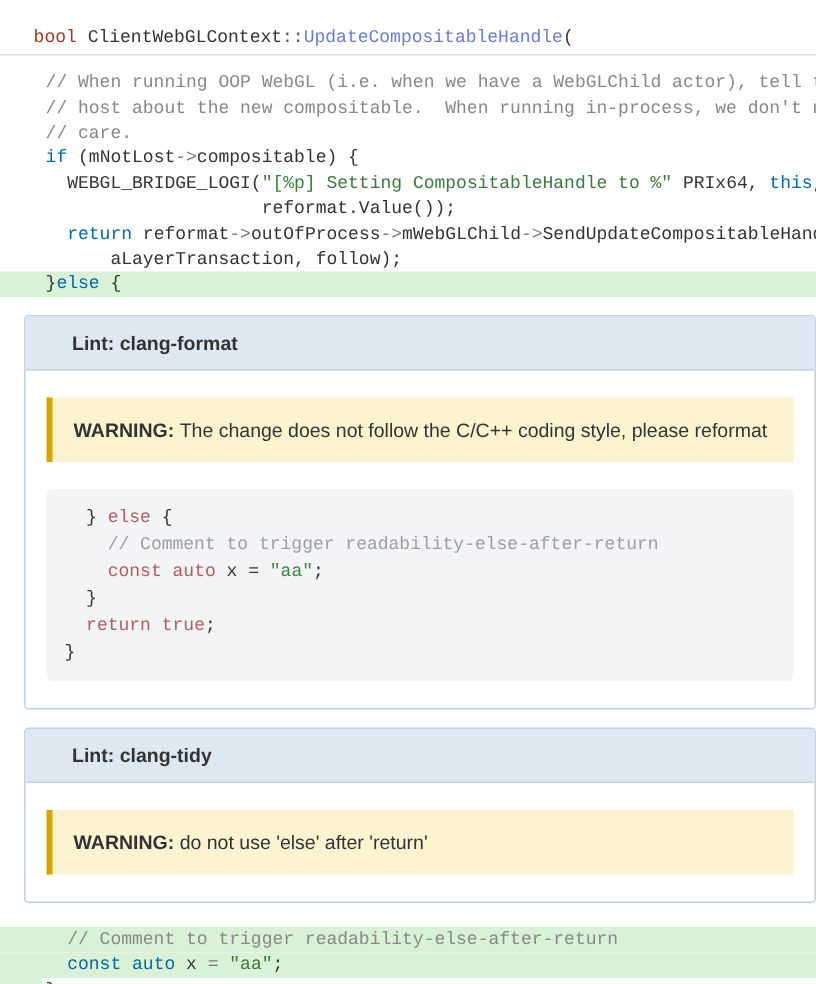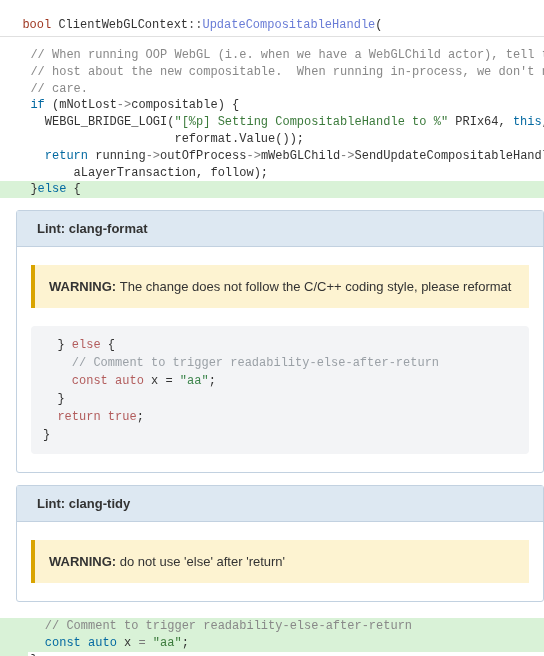--- a/index.html
+++ b/index.html
@@ -39,21 +39,21 @@
     background: linear-gradient(to right, #d9f2d7 0, #d9f2d7 28px, transparent 28px);
   }
   .lint-panel {
     margin: 12px 0 12px 16px;
     border: 1px solid #c2d1e0;
     border-radius: 3px;
     background: #fff;
   }
   .lint-header {
     background: #dde8f2;
-    padding: 10px 20px;
+    padding: 10px 31px;
     font-family: -apple-system, BlinkMacSystemFont, "Segoe UI", sans-serif;
     font-size: 13px;
     font-weight: 600;
     color: #333;
     border-bottom: 1px solid #c2d1e0;
   }
   .lint-body {
     padding: 18px 14px;
   }
   .warn-box {
@@ -87,21 +87,21 @@
   <span class="kw-type">bool </span><span class="cls-name">ClientWebGLContext</span><span class="scope">::</span><span class="fn-name">UpdateCompositableHandle</span><span>(</span>
 </div>
 
 <div class="code-block">
   <div class="code-line comment">  // When running OOP WebGL (i.e. when we have a WebGLChild actor), tell the</div>
   <div class="code-line comment">  // host about the new compositable.  When running in-process, we don't need to</div>
   <div class="code-line comment">  // care.</div>
   <div class="code-line"><span class="kw">  if </span><span>(mNotLost</span><span class="op">-&gt;</span><span>compositable) {</span></div>
   <div class="code-line"><span>    </span><span class="macro">WEBGL_BRIDGE_LOGI</span><span>(</span><span class="str">"[%p] Setting CompositableHandle to %"</span><span> PRIx64, </span><span class="kw">this</span><span>,</span></div>
   <div class="code-line">                      reformat.Value());</div>
-  <div class="code-line"><span>    </span><span class="kw">return</span><span> running</span><span class="op">-&gt;</span><span>outOfProcess</span><span class="op">-&gt;</span><span>mWebGLChild</span><span class="op">-&gt;</span><span>SendUpdateCompositableHandle(</span></div>
+  <div class="code-line"><span>    </span><span class="kw">return</span><span> reformat</span><span class="op">-&gt;</span><span>outOfProcess</span><span class="op">-&gt;</span><span>mWebGLChild</span><span class="op">-&gt;</span><span>SendUpdateCompositableHandle(</span></div>
   <div class="code-line">        aLayerTransaction, follow);</div>
   <div class="code-line added-line"><span>  }</span><span class="kw">else</span><span> {</span></div>
 </div>
 
 <div class="lint-panel">
   <div class="lint-header">Lint: clang-format</div>
   <div class="lint-body">
     <div class="warn-box">
       <span class="label">WARNING: </span><span>The change does not follow the C/C++ coding style, please reformat</span>
     </div>

